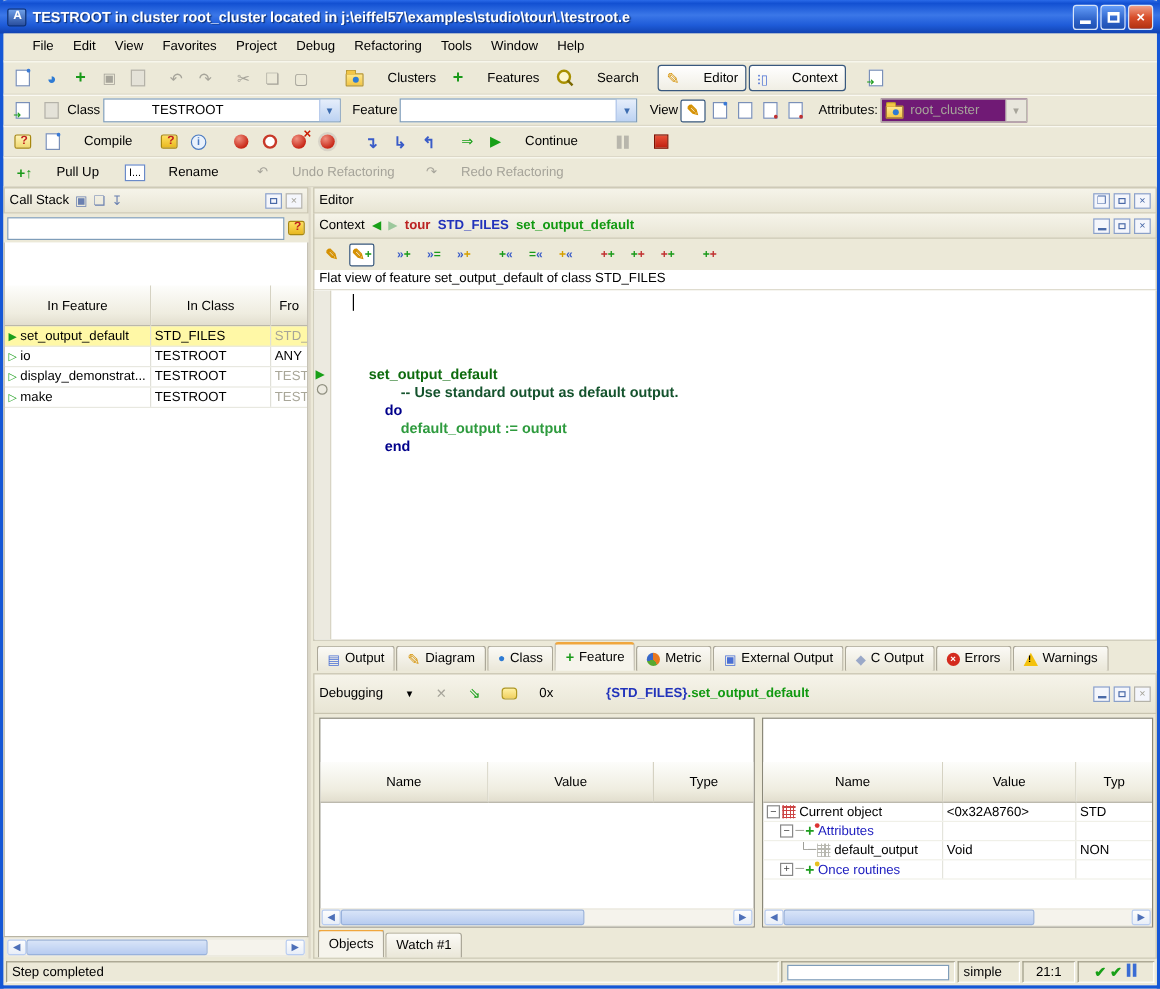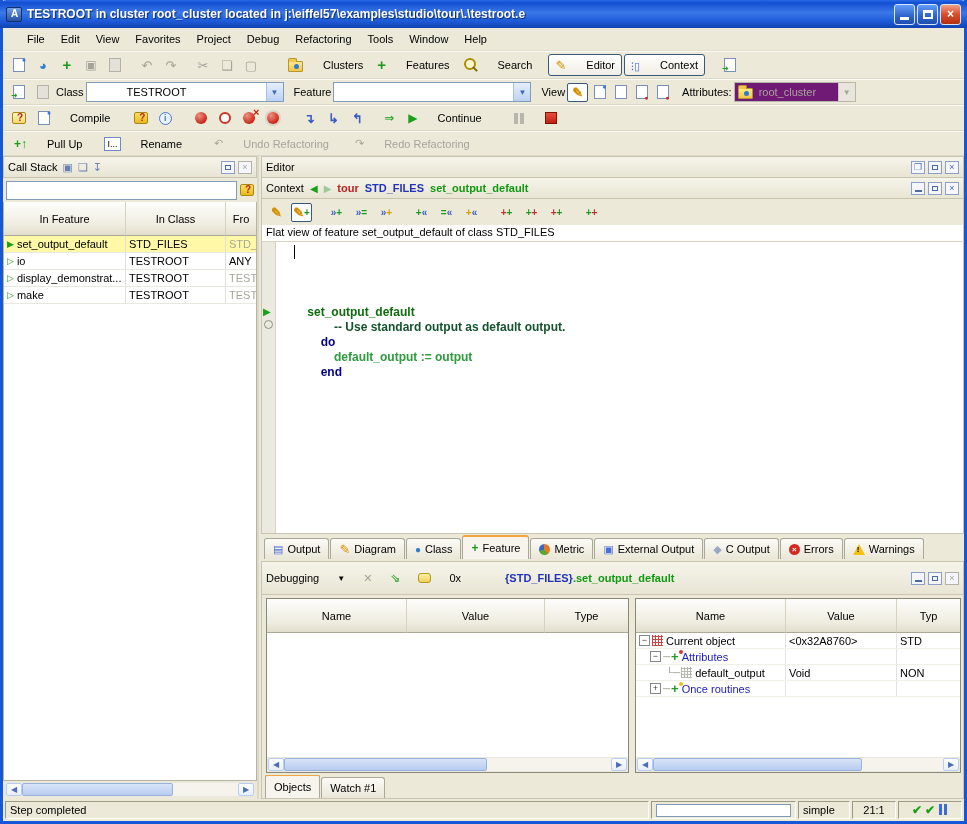--- a/index.html
+++ b/index.html
@@ -95,21 +95,21 @@
   .pbtn .bar { width:7px; height:2px; background:currentColor; display:block; margin-top:6px; }
   .mini-ticon { font-size:11px; color:#6A80B0; }
   
   .left-panel { position:absolute; left:0; top:156px; width:256px; height:643px; background:#ECE9D8;
     border-right:2px solid #DCD8C8; display:flex; flex-direction:column; }
   .cs-status { height:18px; font-size:11px; padding:2px 4px; background:#F4F2E8; border-bottom:1px solid #D8D4C4; }
   .cs-status b { color:#2020C0; font-weight:normal; }
   .cs-inputrow { height:24px; display:flex; align-items:center; padding:2px 3px; gap:3px; background:#ECE9D8; }
   .cs-input { flex:1; height:19px; border:1px solid #7F9DB9; background:#fff; font-size:11px; padding:0 3px; }
   .cs-table { flex:1; background:#fff; border:1px solid #B8B4A4; border-top:none; display:flex; flex-direction:column; overflow:hidden; }
-  .hdr-row { display:flex; height:34px; flex:0 0 auto; }
+  .hdr-row { display:flex; height:34px; flex:0 0 auto;margin-top:36px; }
   .hdr-cell { background:linear-gradient(#FDFDFB,#EFEDE0 70%,#E2DECE); border-right:1px solid #D5D2C2;
     border-bottom:1px solid #ACA899; font-size:11px; display:flex; align-items:center; justify-content:center;
     overflow:hidden; white-space:nowrap; }
   .cs-row { display:flex; height:17px; border-bottom:1px solid #E8E8E0; font-size:11px; align-items:center; }
   .cs-row .c { padding:0 3px; overflow:hidden; white-space:nowrap; border-right:1px solid #E0E0D8; height:100%;
     display:flex; align-items:center; }
   .cs-row.active { background:#FFF8A6; }
   .cs-c1 { width:122px; } .cs-c2 { width:100px; } .cs-c3 { flex:1; border-right:none !important; }
   .cs-arrow { color:#1B9E1B; font-size:9px; margin-right:3px; }
   .fromdim { color:#A8A698; }

